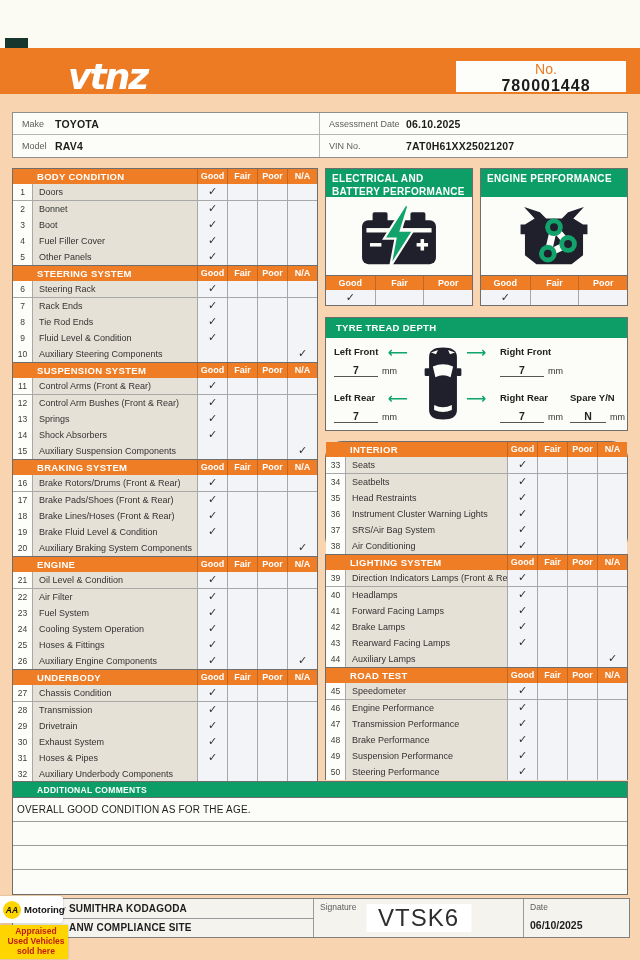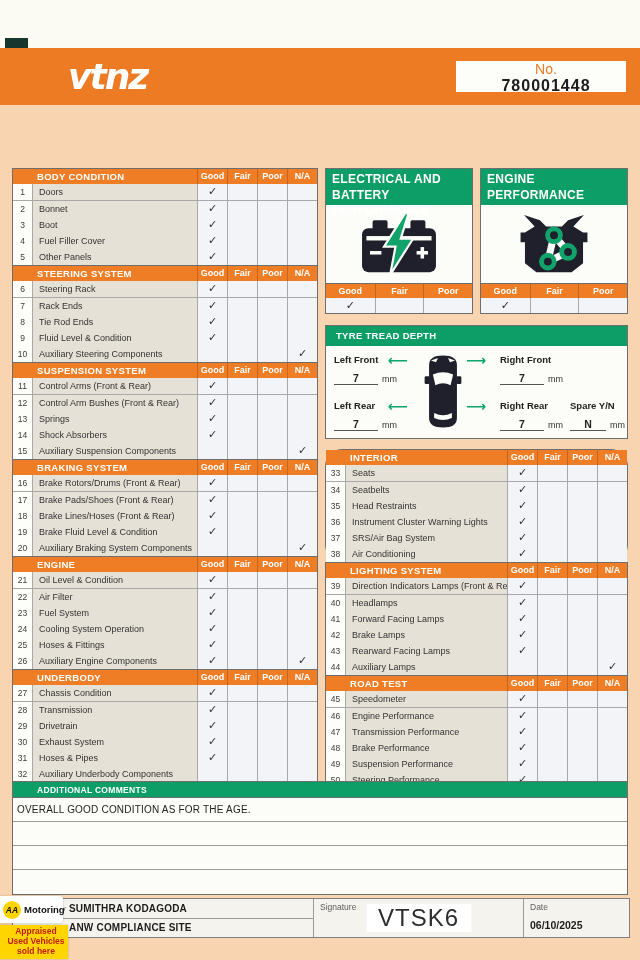--- a/index.html
+++ b/index.html
@@ -3,21 +3,21 @@
 <meta charset="utf-8">
 <style>
   * { margin:0; padding:0; box-sizing:border-box; }
   html,body { width:640px; }
   body { font-family:"Liberation Sans","DejaVu Sans",sans-serif; }
   .page { position:relative; width:640px; height:960px; background:#F8D5B0; overflow:hidden; }
 
   
   .topband { position:absolute; left:0; top:0; width:640px; height:48px; background:#FCFBF3; }
   .printmark { position:absolute; left:5px; top:38px; width:23px; height:12px; background:#17362D; }
-  .orangeband { position:absolute; left:0; top:48px; width:640px; height:57px; background:#EC7B24; }
+  .orangeband { position:absolute; left:0; top:48px; width:640px; height:46px; background:#EC7B24; }
   .logo { position:absolute; left:68px; top:8px; color:#fff; font-size:36px; font-weight:bold; font-style:italic; letter-spacing:-2px; font-family:"DejaVu Sans",sans-serif; }
   .rtitle { position:absolute; left:143px; top:27px; color:#fff; font-size:13px; font-weight:bold; letter-spacing:.4px; }
   .nobox { position:absolute; right:14px; top:13px; width:170px; height:31px; background:#FDFDF9; display:flex; align-items:center;flex-direction:column; }
   .nolabel { color:#EC7B24; font-size:14px; margin-left:10px; }
   .noval { color:#1c1c1c; font-size:16px; font-weight:bold; letter-spacing:1px; margin-left:10px; }
 
   
   .vehiclebox { position:absolute; left:12px; top:112px; width:616px; height:46px; background:#FCFCF8; border:1px solid #8f8f8f; display:grid; grid-template-columns:306px 1fr; grid-template-rows:22px 22px; }
   .vcell { display:flex; align-items:center; border-bottom:1px solid #b5b5b5; overflow:hidden; }
   .vcell.r2 { border-bottom:none; }
@@ -38,21 +38,21 @@
   .chead .hc { color:#fff; font-size:9px; font-weight:bold; line-height:15px; text-align:center; border-left:1px solid rgba(0,0,0,.18); }
   .crow { display:grid; grid-template-columns:19px 1fr 30px 30px 30px 30px; height:16px; }
   .crow + .crow { border-top:1px solid #a8a8a8; }
   .cnum { background:#FDFDFA; font-size:8.5px; color:#3c3c3c; text-align:center; line-height:16px; }
   .clabel { background:#E6E1D6; font-size:9px; color:#333; line-height:16px; padding-left:6px; border-left:1px solid #a8a8a8; white-space:nowrap; overflow:hidden; }
   .ccheck { background:#F3F4F7; border-left:1px solid #a8a8a8; text-align:center; line-height:15px; font-size:11px; color:#2d2d2d; }
 
   
   .perfrow { display:flex; gap:7px; }
   .perfbox { width:148px; background:#fff; border:1.5px solid #6e6e6e; }
-  .greenhead { background:#0D9E68; color:#fff; font-weight:bold; font-size:12px; letter-spacing:.3px; padding:3px 6px; height:36px; line-height:1.3; }
+  .greenhead { background:#0D9E68; color:#fff; font-weight:bold; font-size:10px; letter-spacing:.3px; padding:3px 6px; height:28px; line-height:1.3; }
   .iconarea { height:78px; display:flex; align-items:center; justify-content:center; background:#FCFCF8; }
   .gfp { display:grid; grid-template-columns:1fr 1fr 1fr; height:15px; background:#EE7D26; border-top:1px solid #6e6e6e; }
   .gfp span { color:#fff; font-size:9px; font-weight:bold; text-align:center; line-height:15px; border-left:1px solid rgba(0,0,0,.18); }
   .gfp span:first-child { border-left:none; }
   .gfpchecks { display:grid; grid-template-columns:1fr 1fr 1fr; height:15px; background:#F3F4F7; }
   .gfpchecks span { text-align:center; line-height:14px; font-size:11px; color:#2d2d2d; border-left:1px solid #a8a8a8; }
   .gfpchecks span:first-child { border-left:none; }
 
   
   .tyrebox { margin-top:11px; background:#FCFCF8; border:1.5px solid #6e6e6e; height:114px; }
@@ -104,20 +104,38 @@
   </div>
 
   <div class="orangeband">
     <span class="logo">vtnz</span>
     <div class="nobox">
       <span class="nolabel">No.</span>
       <span class="noval">780001448</span>
     </div>
   </div>
 
+  <div class="vehiclebox">
+    <div class="vcell c1 r1">
+      <span class="vlabel w1">Make</span>
+      <span class="vval">TOYOTA</span>
+    </div>
+    <div class="vcell c2 r1">
+      <span class="vlabel w2">Assessment Date</span>
+      <span class="vval">06.10.2025</span>
+    </div>
+    <div class="vcell c1 r2">
+      <span class="vlabel w1">Model</span>
+      <span class="vval">RAV4</span>
+    </div>
+    <div class="vcell c2 r2">
+      <span class="vlabel w2">VIN No.</span>
+      <span class="vval">7AT0H61XX25021207</span>
+    </div>
+  </div>
 
   <div class="cols">
     <div class="leftcol">
 
       <div class="ctable">
         <div class="chead">
           <span class="ht">BODY CONDITION</span>
           <span class="hc">Good</span>
           <span class="hc">Fair</span>
           <span class="hc">Poor</span>

